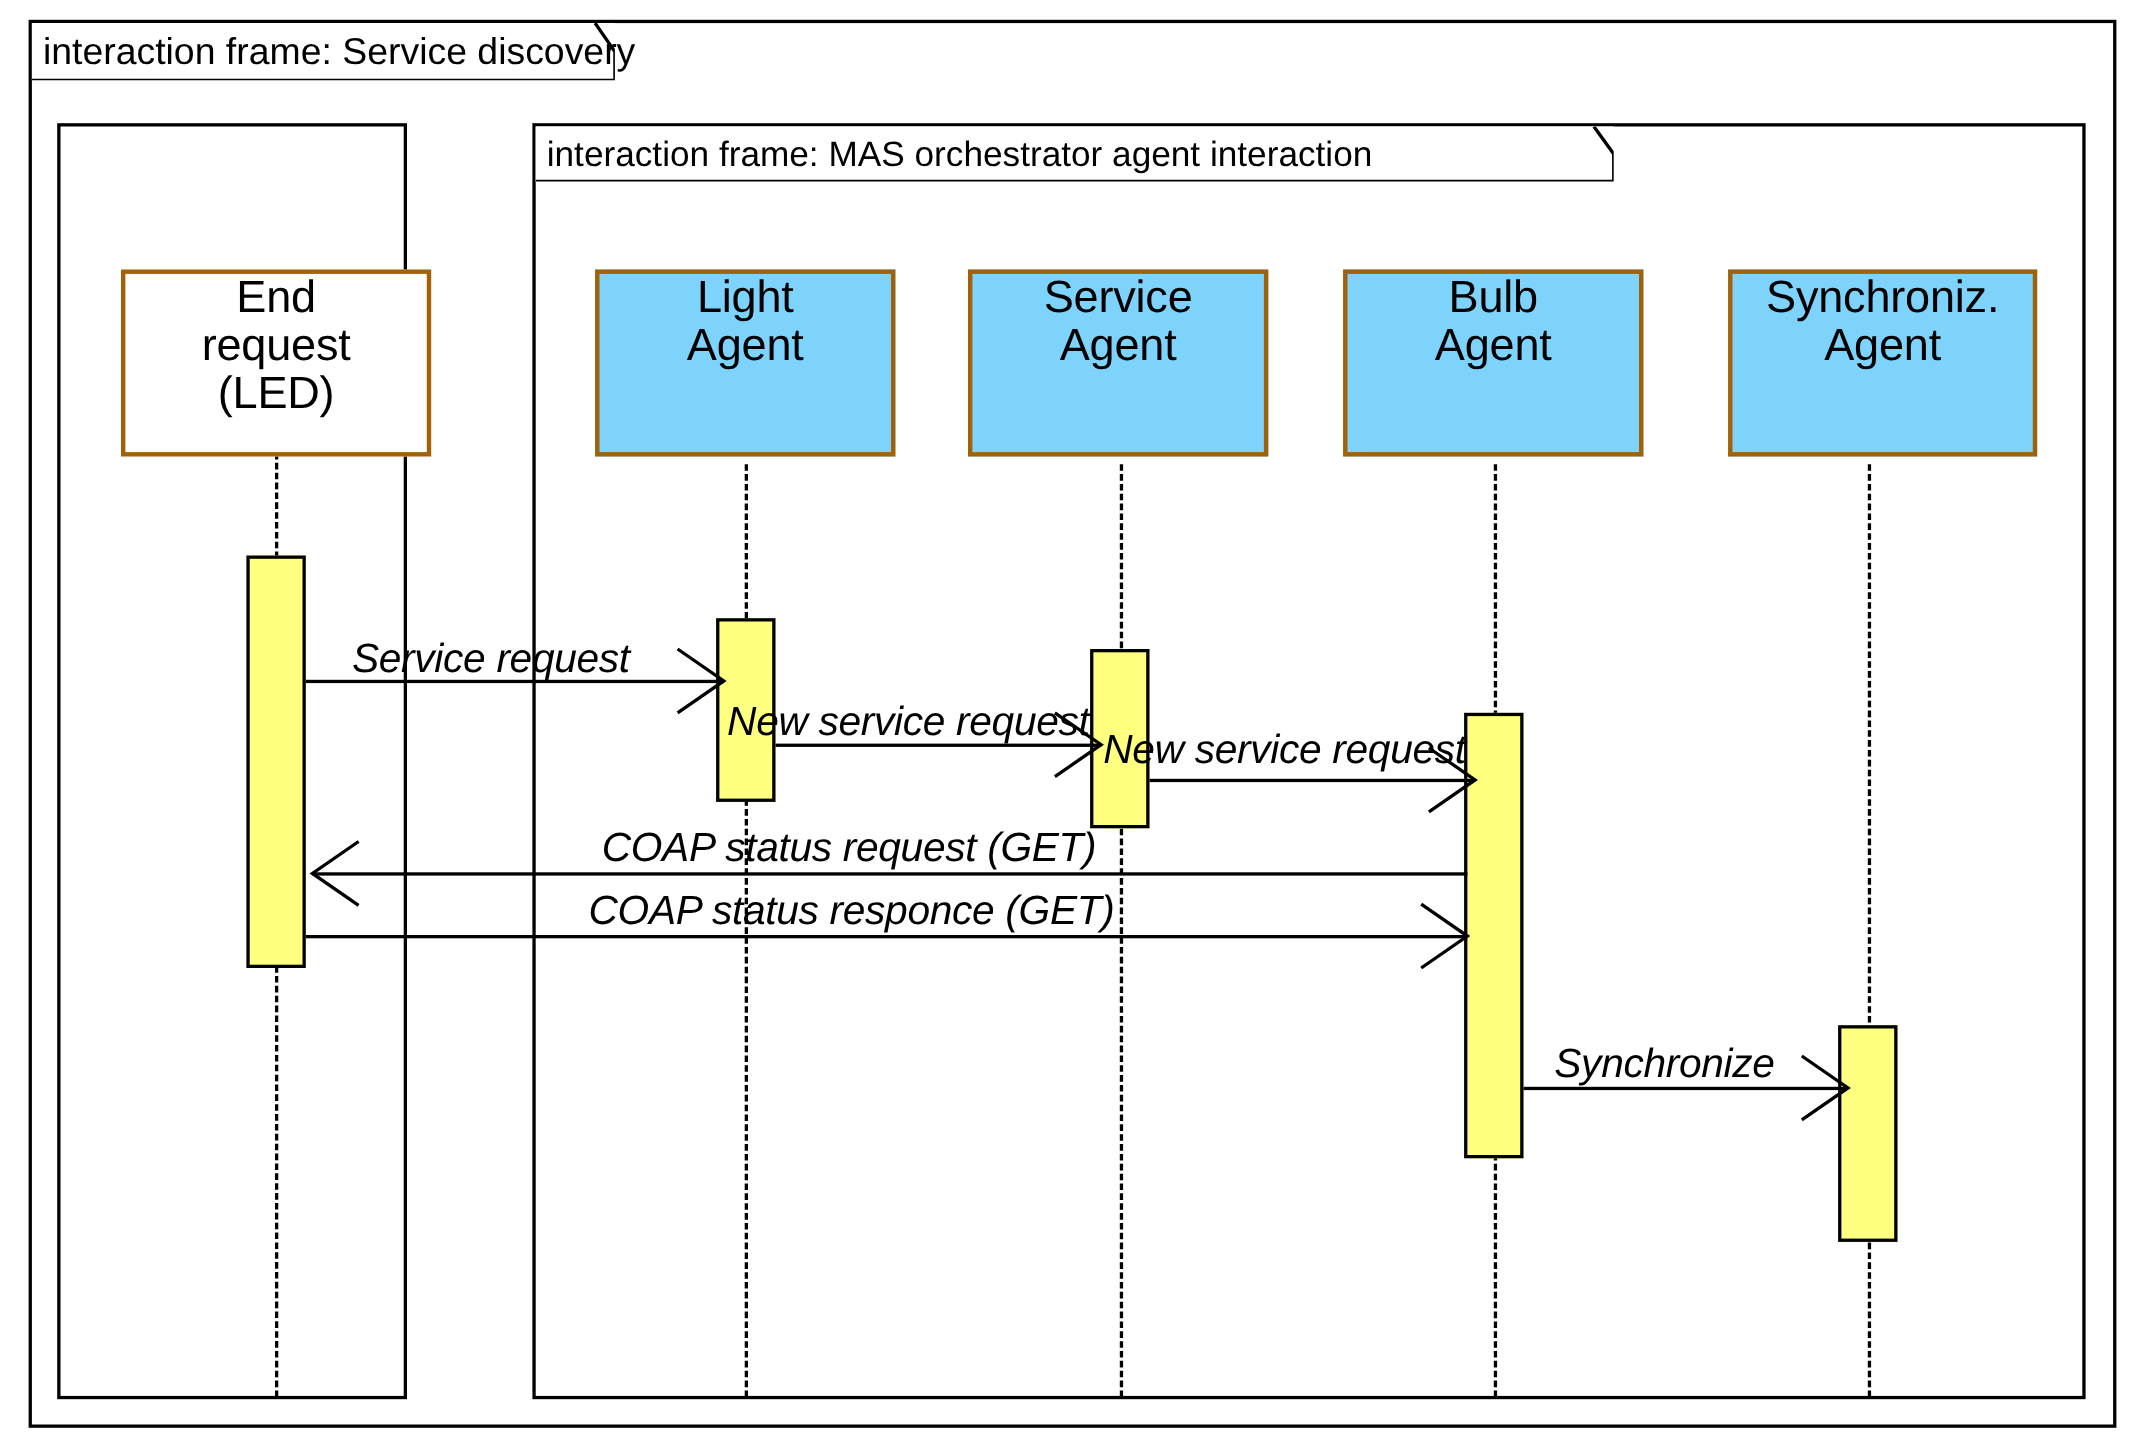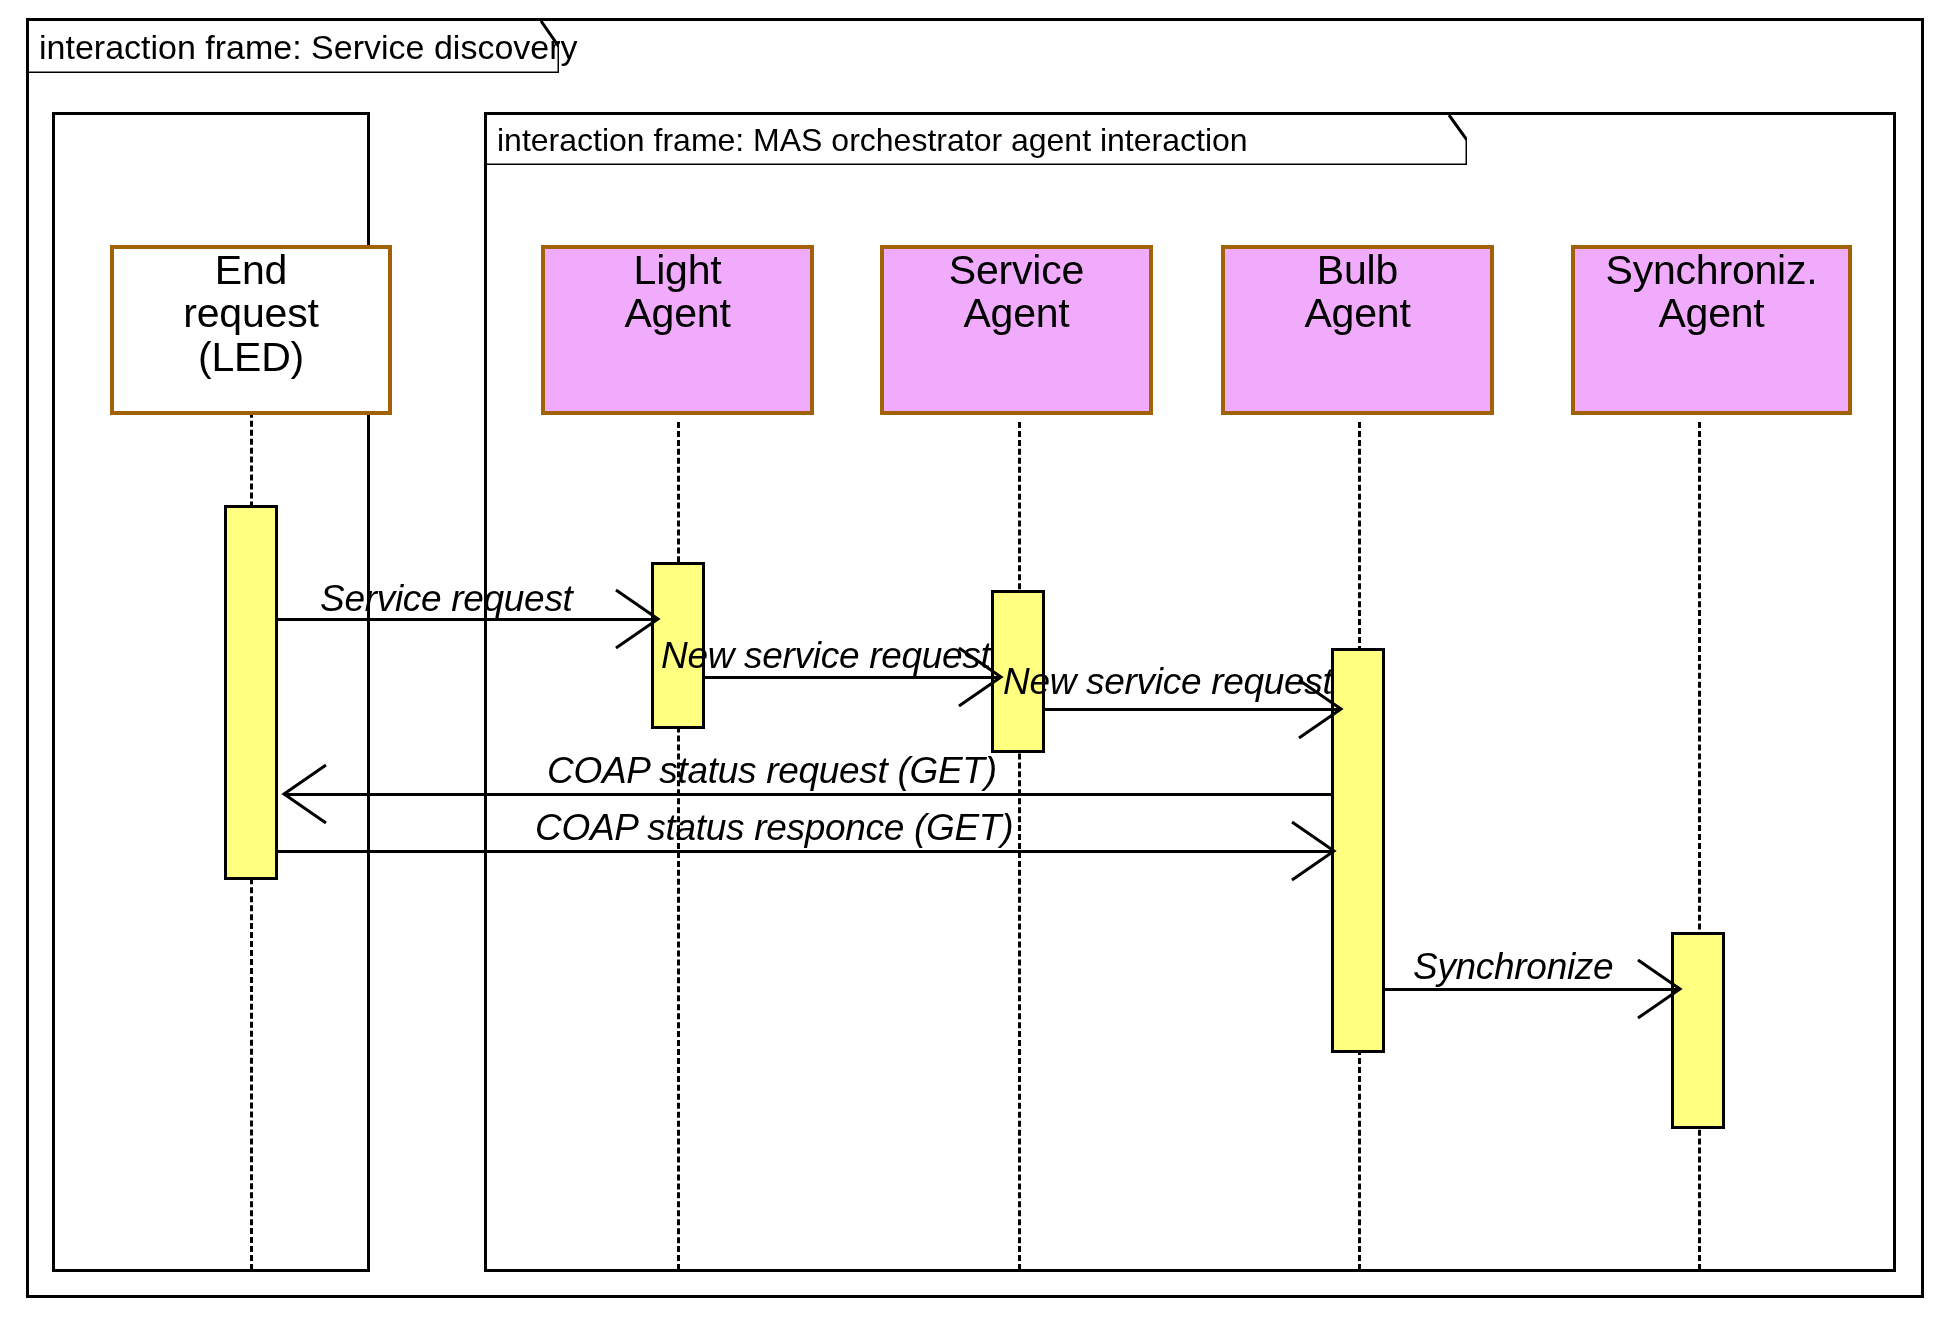--- a/index.html
+++ b/index.html
@@ -60,21 +60,21 @@
     align-items: flex-start;
     justify-content: center;
     text-align: center;
     line-height: 1.06;
     letter-spacing: -0.2px;
   }
   .head-box.device {
     background: #ffffff;
   }
   .head-box.agent {
-    background: #f0abfc;
+    background: #7dd3fc;
   }
 
   
   .lifeline {
     position: absolute;
     width: 0;
     border-left: 3px dashed #000000;
   }
 
   

